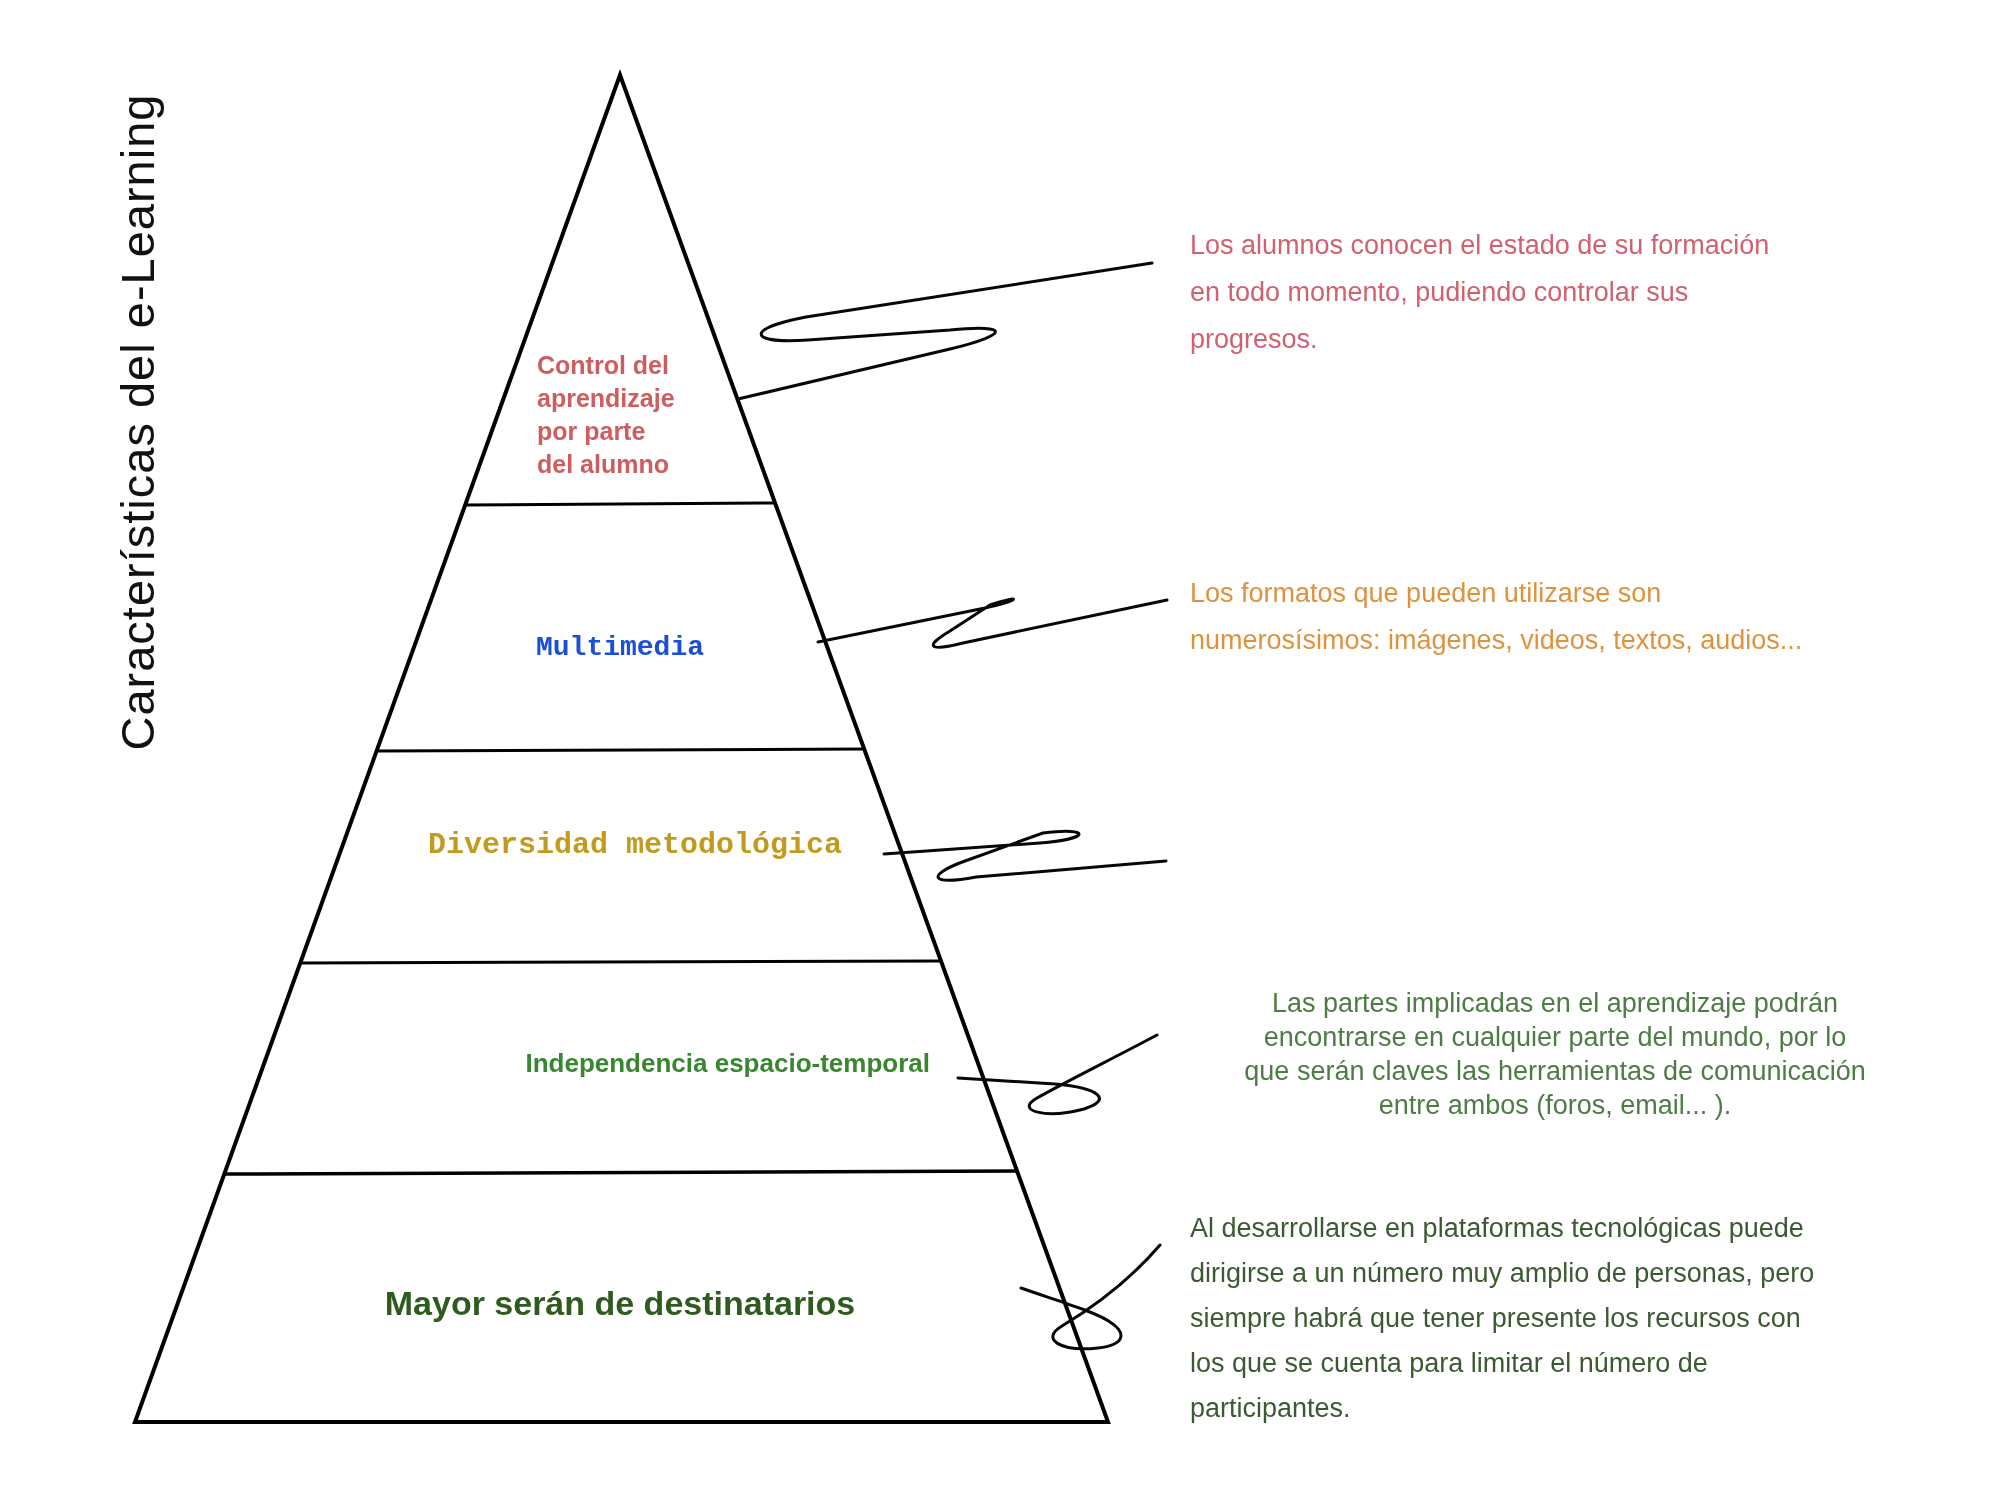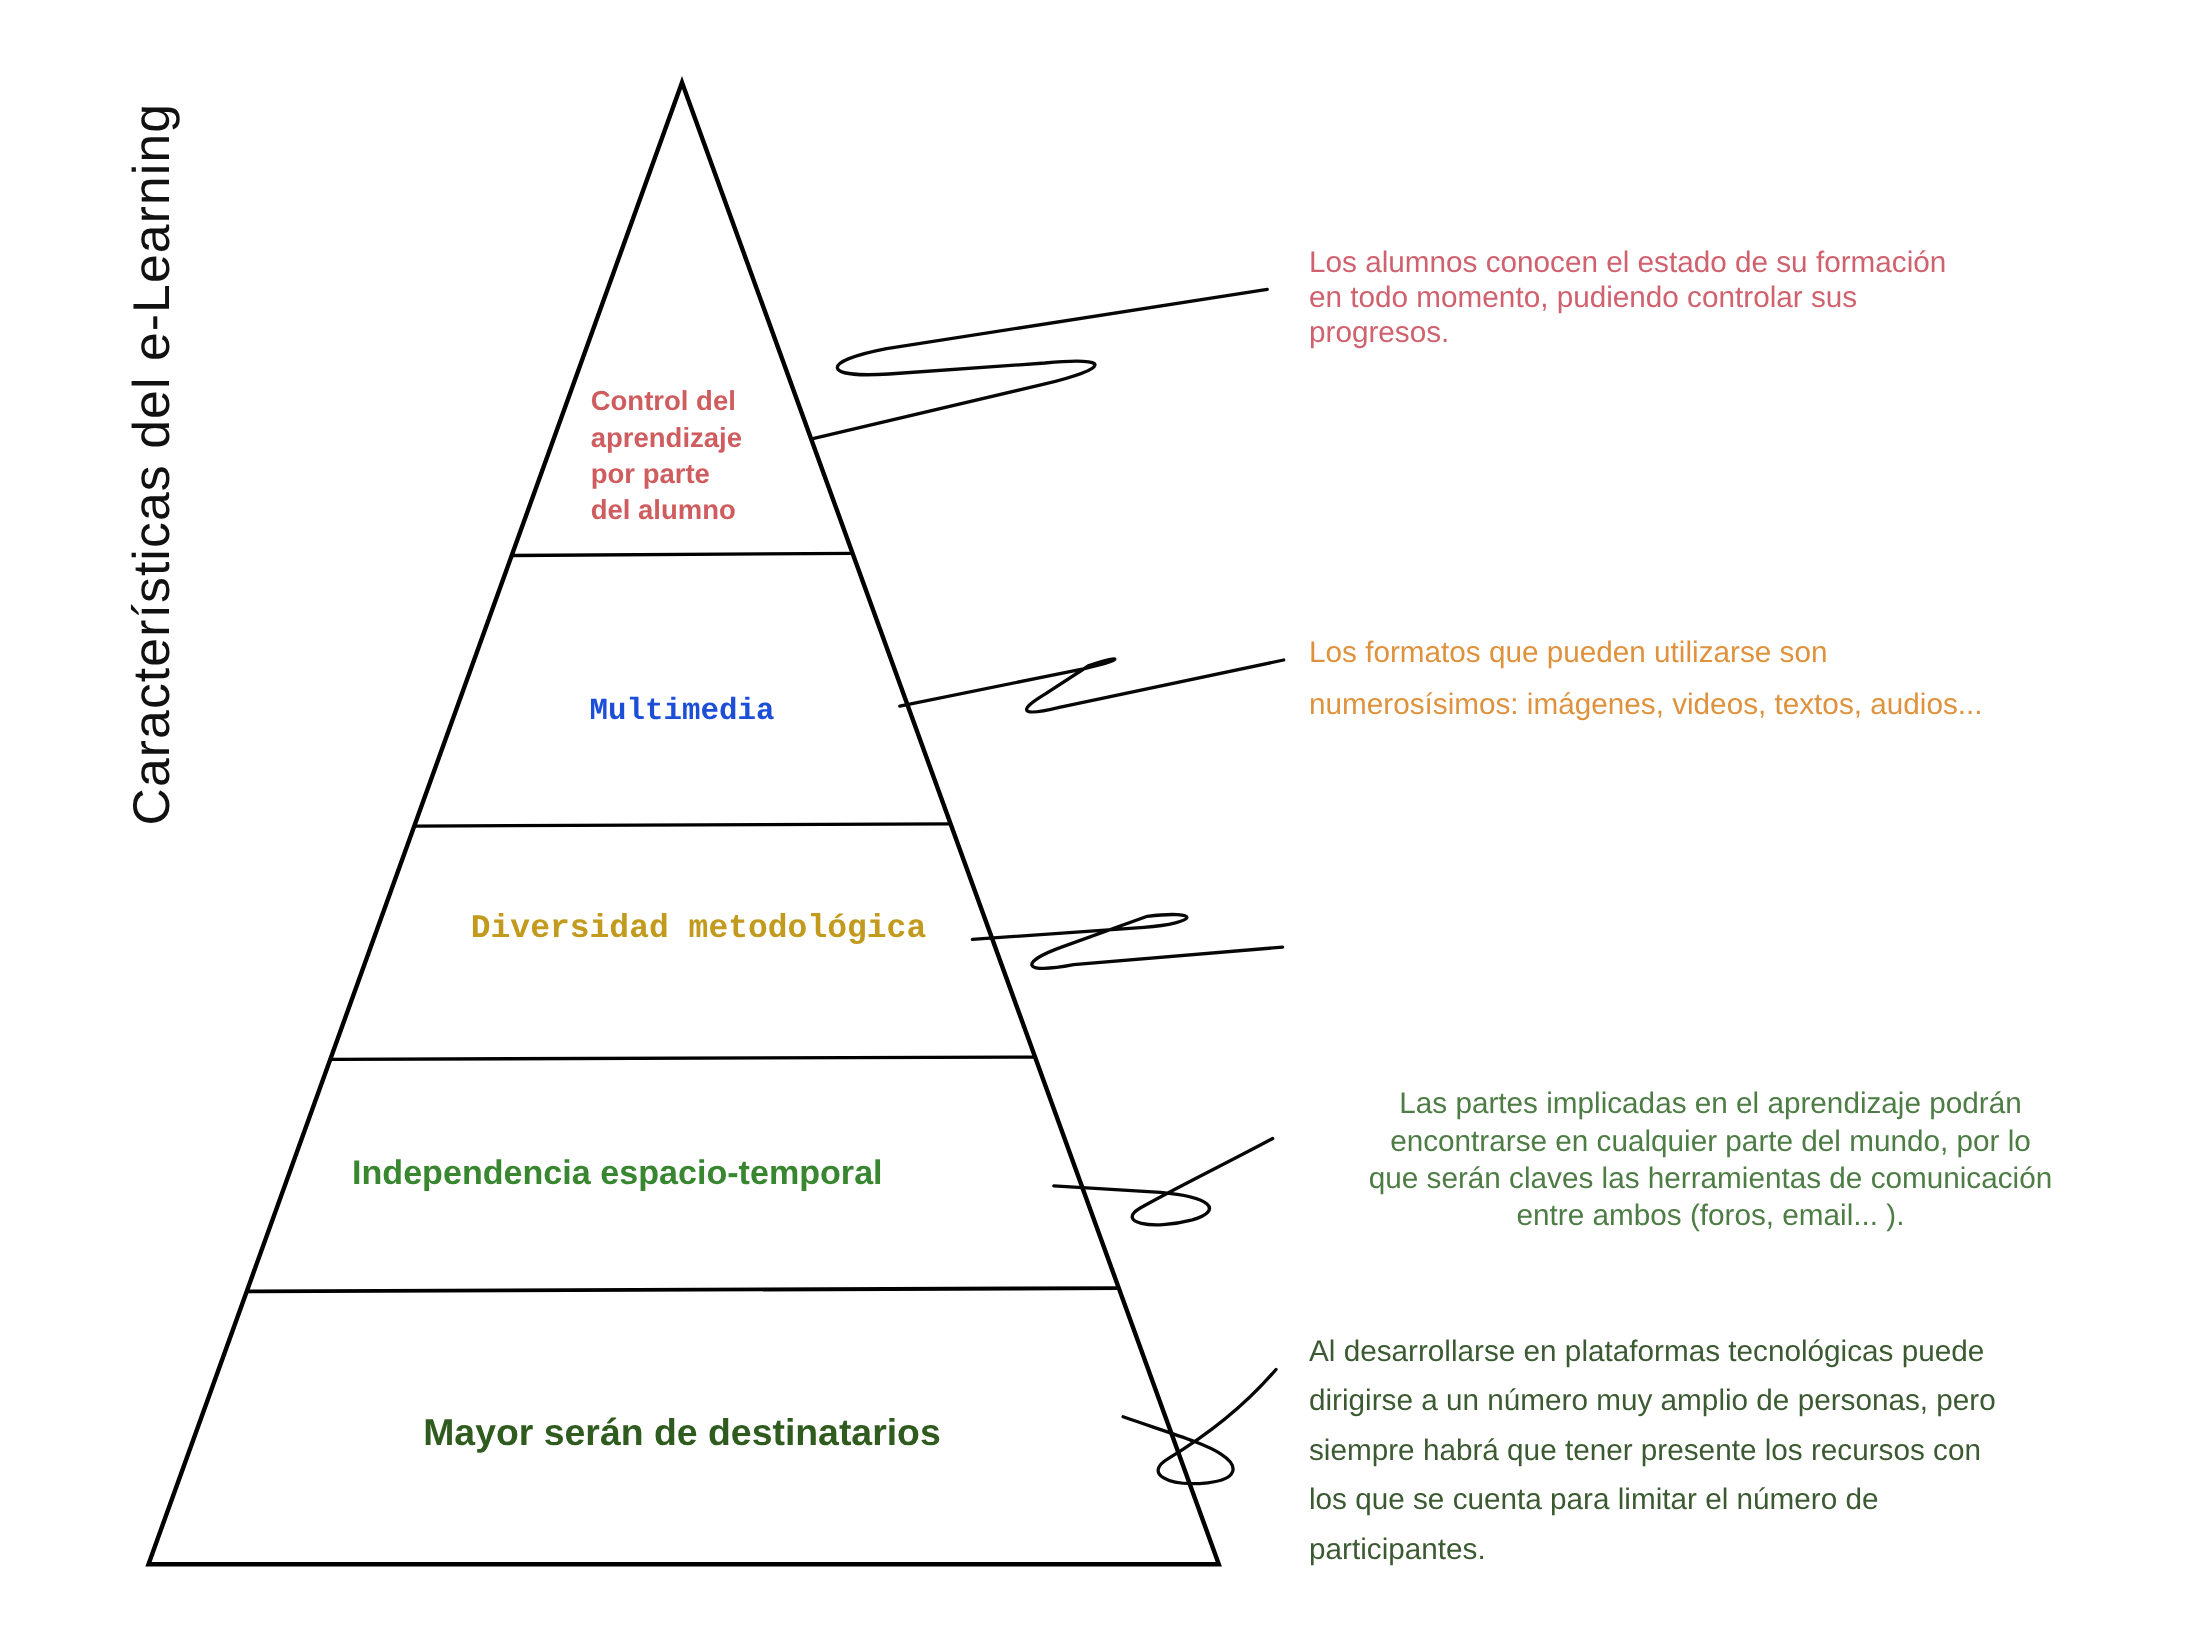--- a/index.html
+++ b/index.html
@@ -25,31 +25,31 @@
   }
   .lvl{
     position:absolute;
     font-weight:bold;
     white-space:pre-line;
     line-height:1.32;
   }
   .lvl1{left:537px;top:349px;width:200px;font-size:25px;line-height:33px;text-align:left;}
   .lvl2{left:450px;top:630px;width:340px;font-size:28px;text-align:center;}
   .lvl3{left:340px;top:826px;width:590px;font-size:30px;text-align:center;font-family:Liberation Mono, monospace;}
-  .lvl4{left:320px;top:1046px;width:610px;font-size:31px;text-align:left;}
+  .lvl4{left:320px;top:1046px;width:610px;font-size:26px;text-align:right;}
   .lvl5{left:310px;top:1281px;width:620px;font-size:34px;text-align:center;}
   .ann{
     position:absolute;
     left:1190px;
     width:730px;
     font-size:27px;
     white-space:pre-line;
     text-align:left;
   }
-  .ann1{top:222px;line-height:32px;}
+  .ann1{top:222px;line-height:47px;}
   .ann2{top:570px;line-height:47px;}
   .ann3{top:760px;line-height:43px;}
   .ann4{top:986px;line-height:34px;}
   .ann5{top:1206px;line-height:45px;}
 </style>
 </head>
 <body>
 
 <div class="stage">
 

